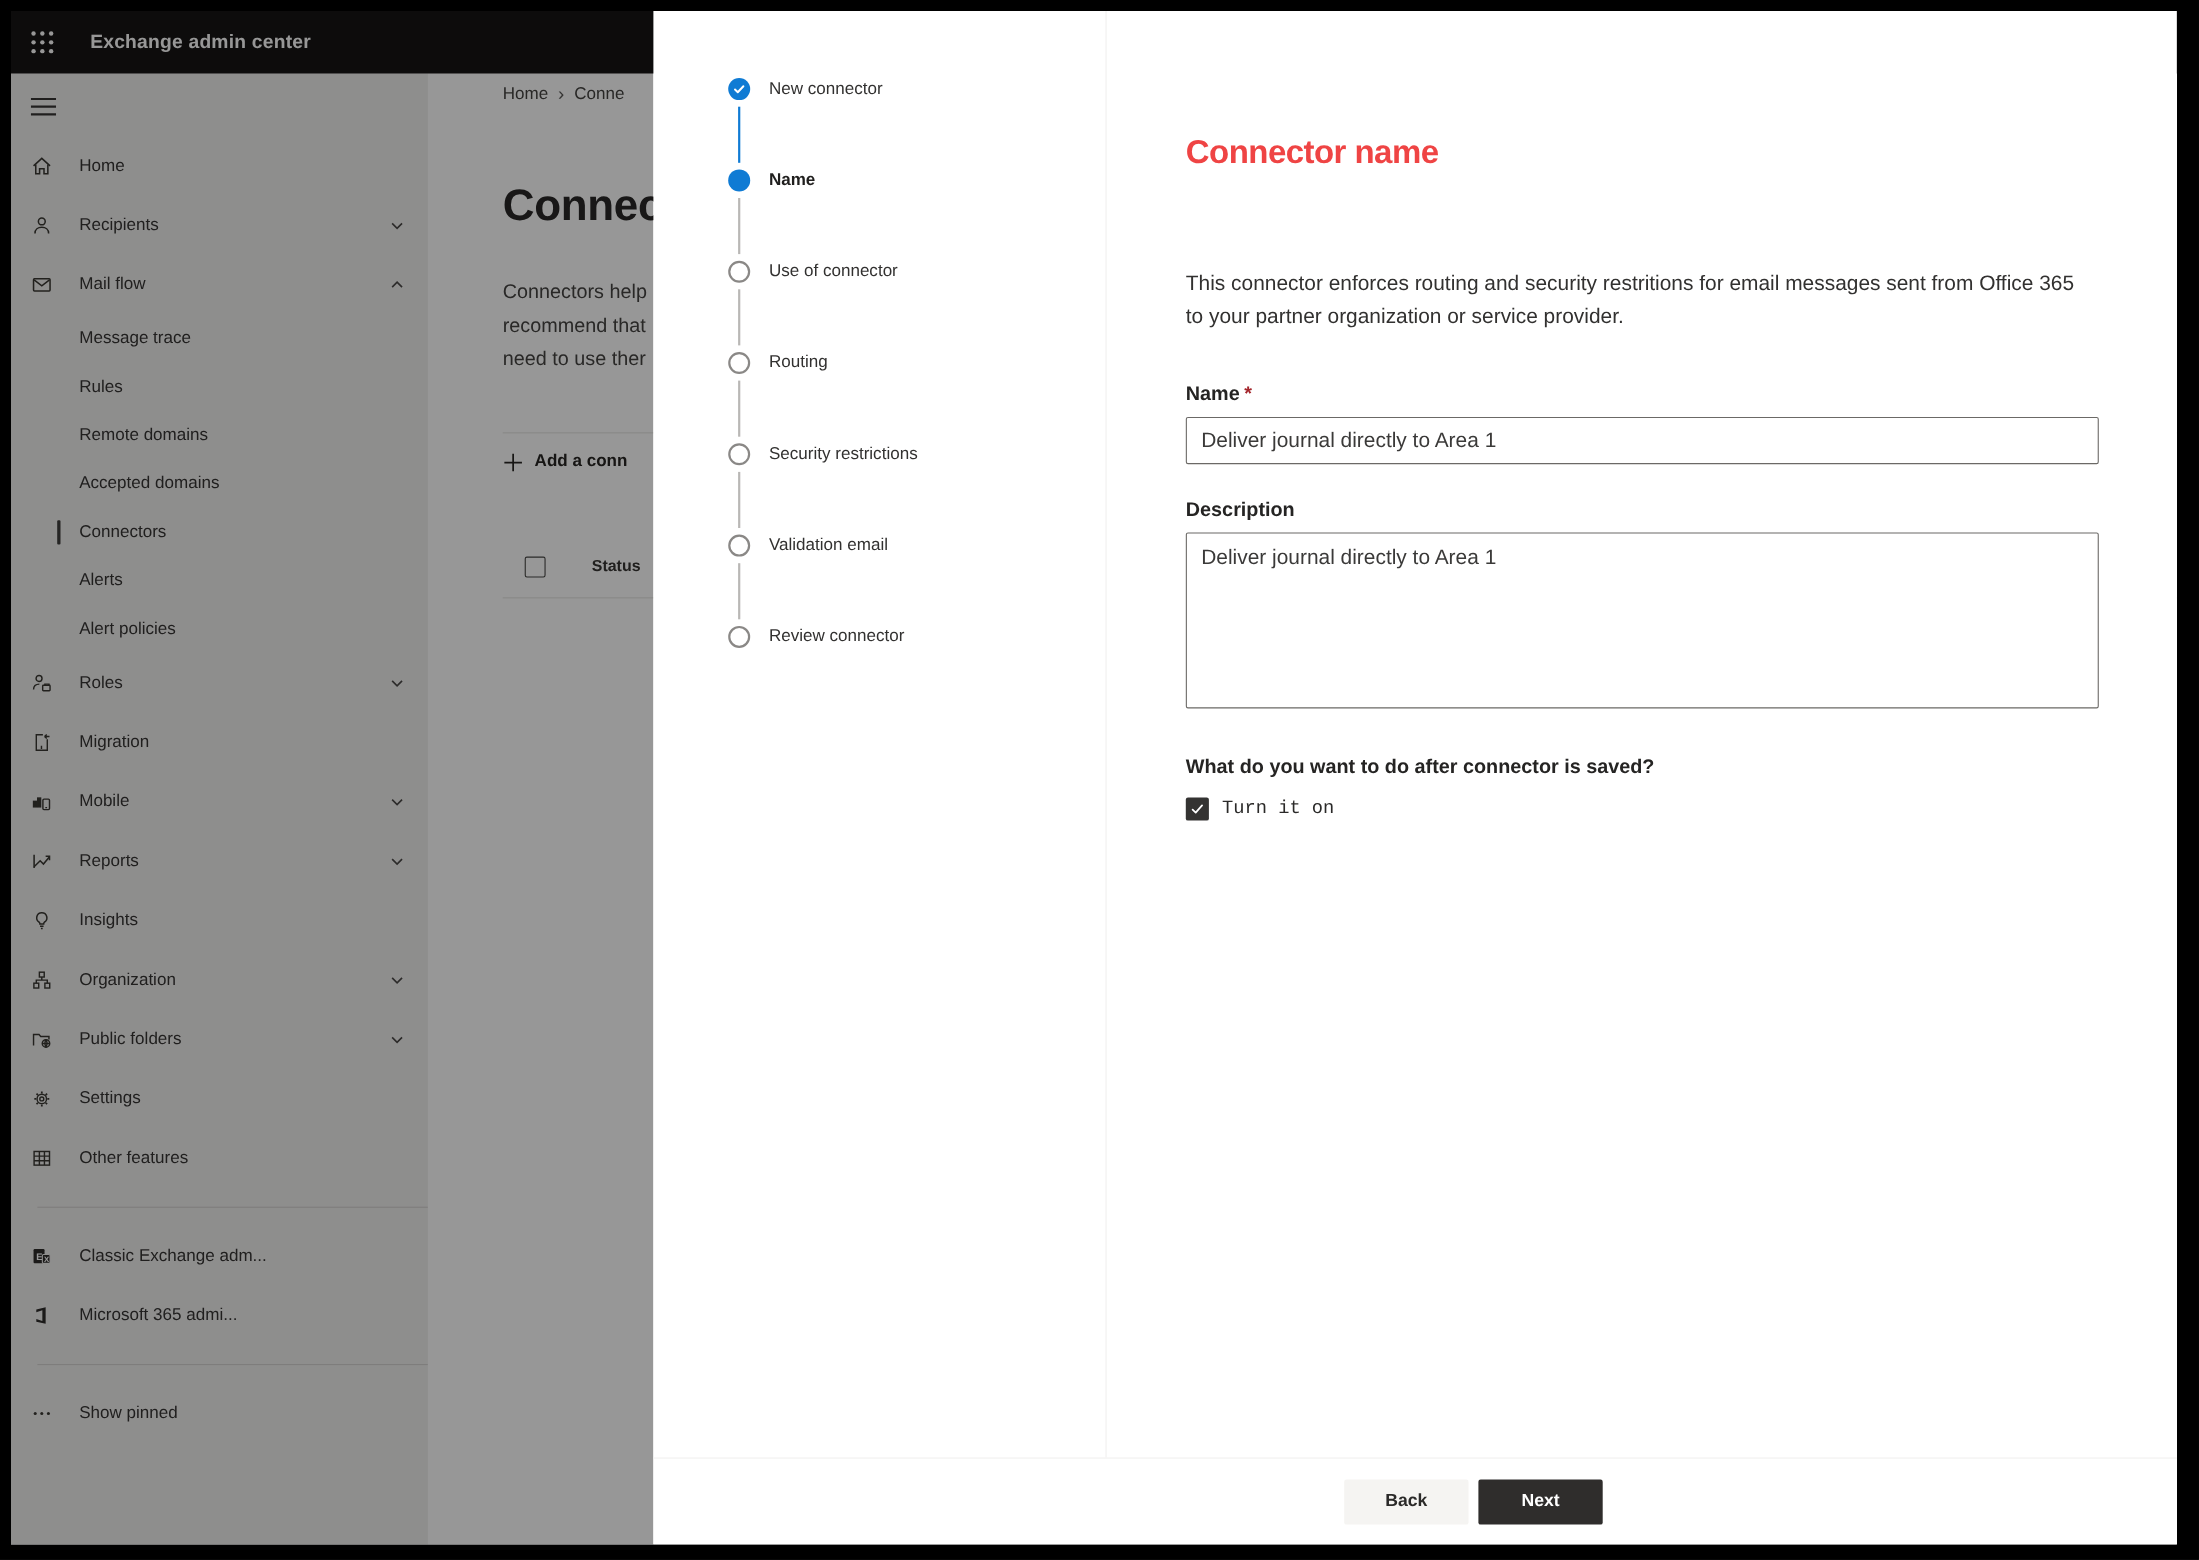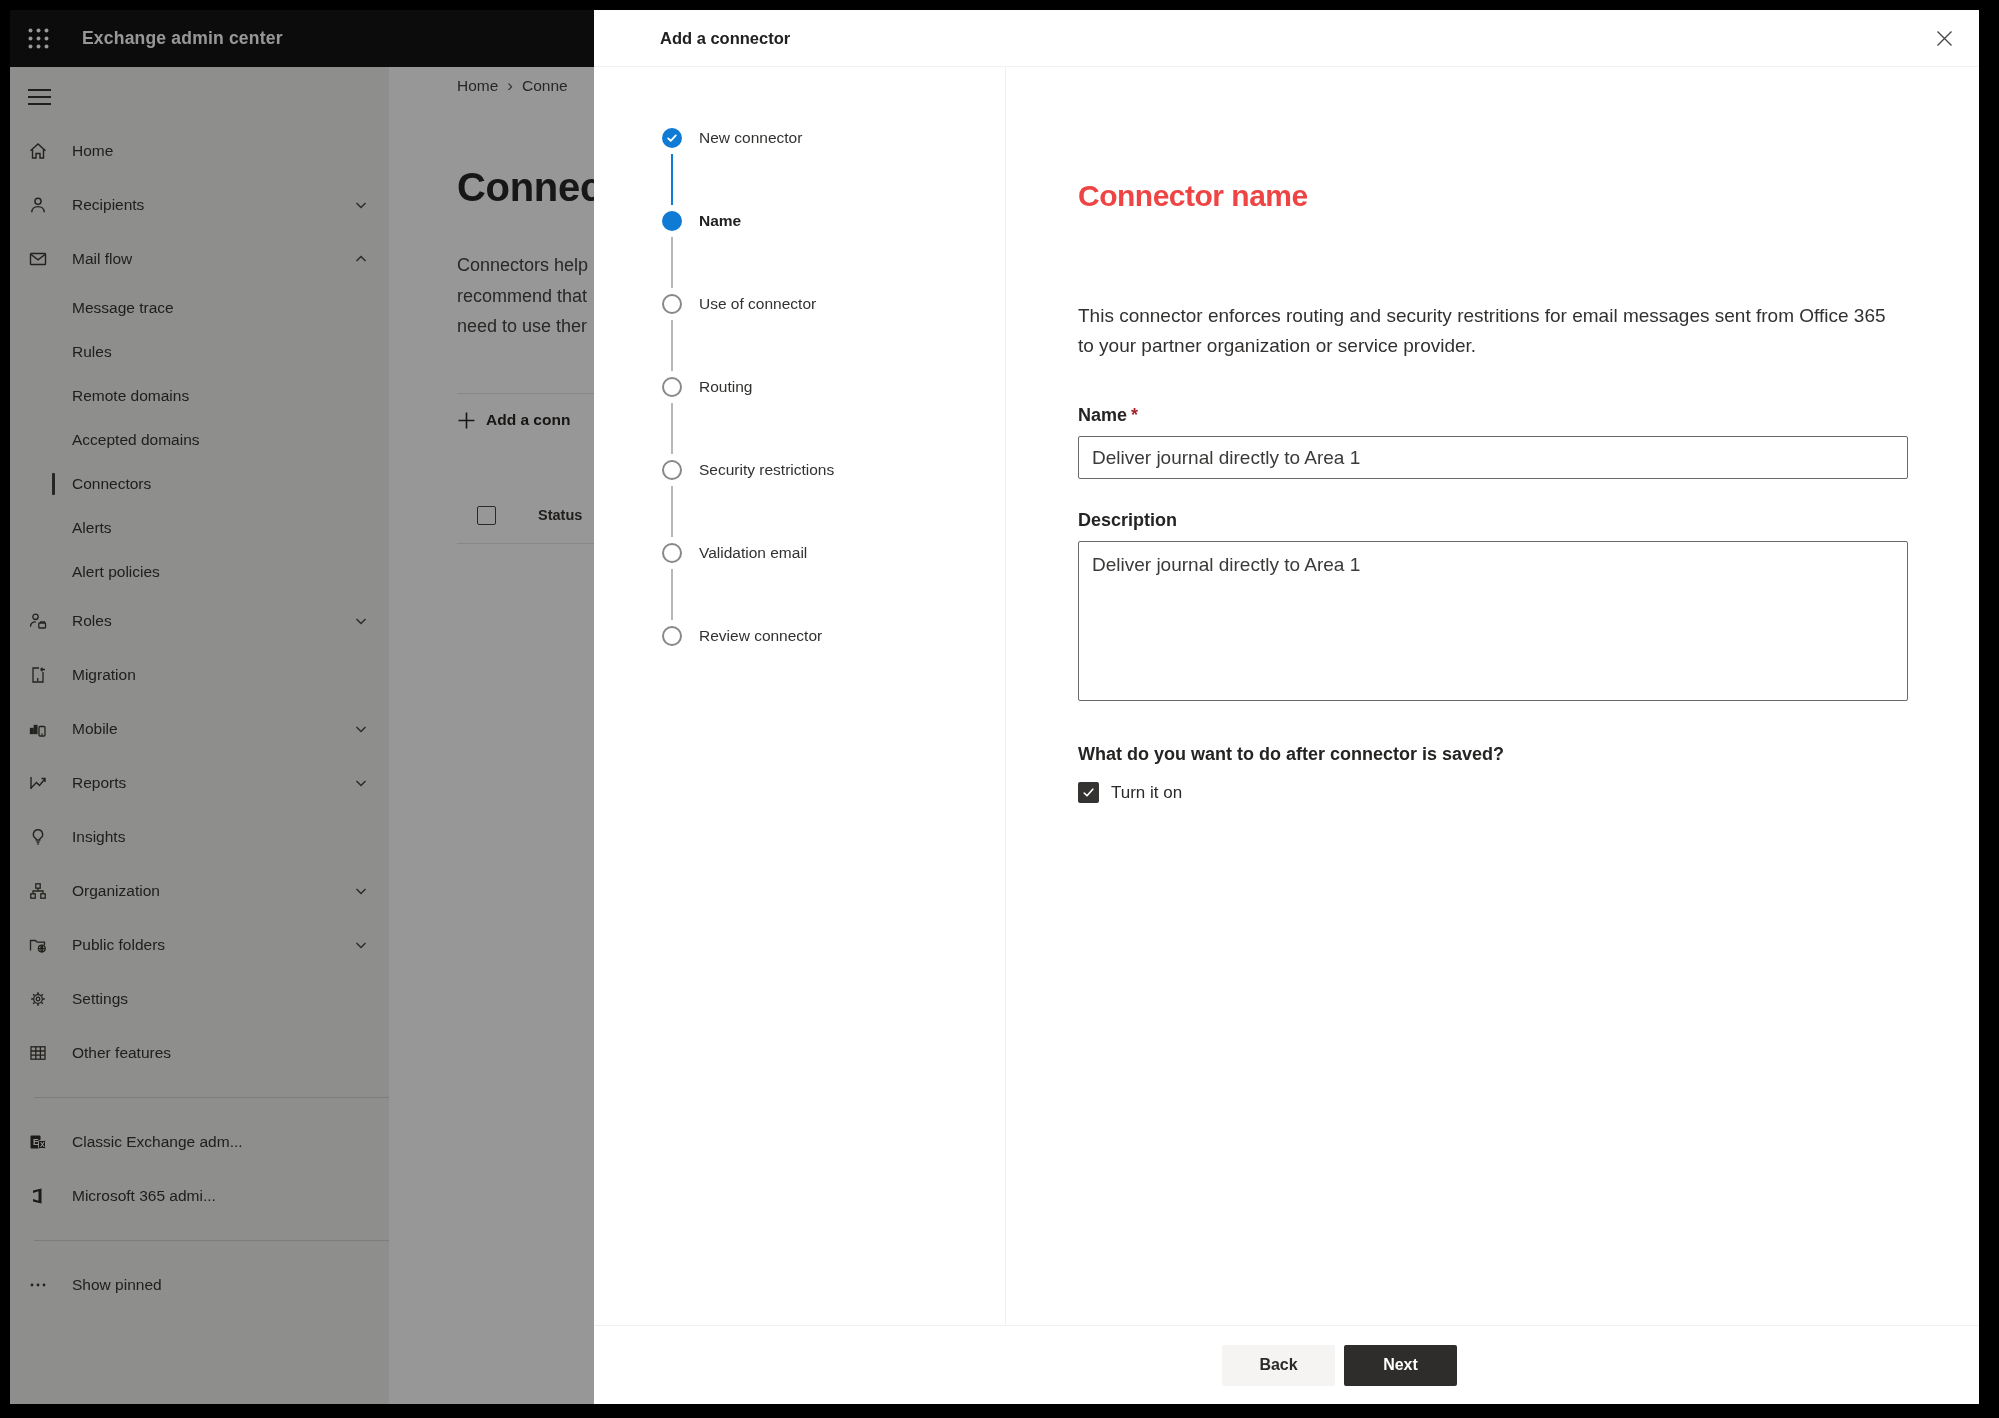--- a/index.html
+++ b/index.html
@@ -59,21 +59,21 @@
   .content-h1 { font-size:30px; font-weight:bold; color:#ef4444; letter-spacing:-.5px; margin-bottom:88px; }
   .lead { width:812px; font-size:19px; line-height:30px; color:#323130; margin-bottom:44px; }
   .field-label { font-size:18px; font-weight:bold; color:#252423; margin-bottom:10px; }
   .req { color:#a4262c; margin-left:4px; font-weight:bold; }
   .txt-input { display:block; width:830px; height:43px; border:1px solid #6b6966; border-radius:2px; padding:0 13px; font-size:19px; color:#3b3a39; font-family:inherit; background:#fff; outline:none; }
   .desc-label { margin-top:31px; }
   .txt-area { display:block; width:830px; height:160px; border:1px solid #6b6966; border-radius:2px; padding:10px 13px; font-size:19px; color:#3b3a39; font-family:inherit; background:#fff; resize:none; outline:none; line-height:26px; }
   .question { margin-top:43px; font-size:18px; font-weight:bold; color:#252423; }
   .check-row { margin-top:17px; display:flex; align-items:center; cursor:pointer; }
   .checkbox { width:21px; height:21px; background:#343332; border-radius:2px; display:flex; align-items:center; justify-content:center; }
-  .check-label { margin-left:12px; font-size:17px; color:#2b2a29; }
+  .check-label { margin-left:12px; font-size:17px; color:#2b2a29;font-family:Liberation Mono, monospace; }
 
   .dlg-footer { flex:0 0 auto; height:79px; border-top:1px solid #f1f0ef; display:flex; align-items:center; justify-content:center; gap:9px; padding-left:106px; }
   .btn { height:41px; min-width:113px; padding:0 27px; border:none; border-radius:2px; font-size:16px; font-weight:bold; font-family:inherit; cursor:pointer; }
   .btn-back { background:#f5f4f2; color:#2b2a29; }
   .btn-next { background:#2f2d2c; color:#ffffff; }
 
   svg { display:block; }
 </style>
 </head>
 <body>
@@ -353,28 +353,20 @@
     <div class="tbl-header">
       <span class="tbl-checkbox"></span>
       <span class="tbl-col">Status</span>
     </div>
     <div class="tbl-divider"></div>
   </div>
 
   <div class="dim-overlay"></div>
 
   <div class="dialog">
-    <div class="dlg-header">
-      <span class="dlg-title">Add a connector</span>
-      <span class="dlg-close">
-        <svg width="21" height="21" viewBox="0 0 21 21" fill="none" stroke="#4a4846" stroke-width="1.4">
-            <path d="M3.5 3.5 L17.5 17.5 M17.5 3.5 L3.5 17.5"></path>
-          </svg>
-      </span>
-    </div>
     <div class="dlg-body">
       <div class="steps-col">
         <div class="step done">
           <span class="dot">
               <svg width="12" height="12" viewBox="0 0 12 12" fill="none" stroke="#fff" stroke-width="1.8" stroke-linecap="round" stroke-linejoin="round">
                 <path d="M2.2 6.4 L4.7 8.9 L9.8 3.4"></path>
               </svg>
             </span>
           <span class="step-label">New connector</span>
           <span class="tail"></span>

